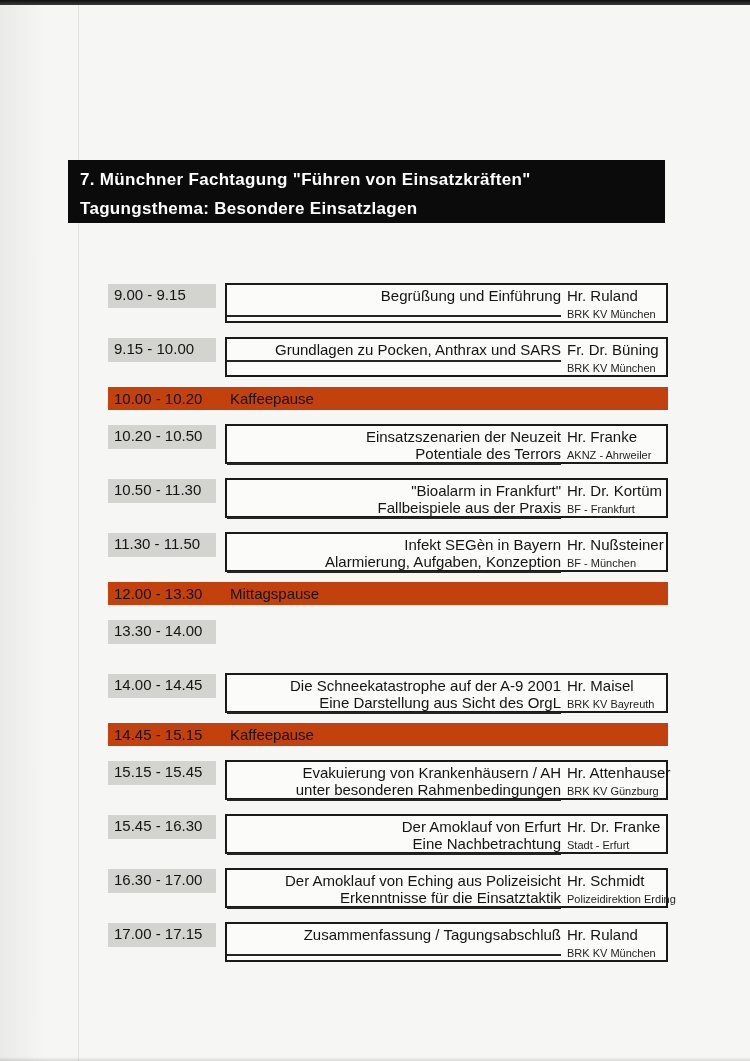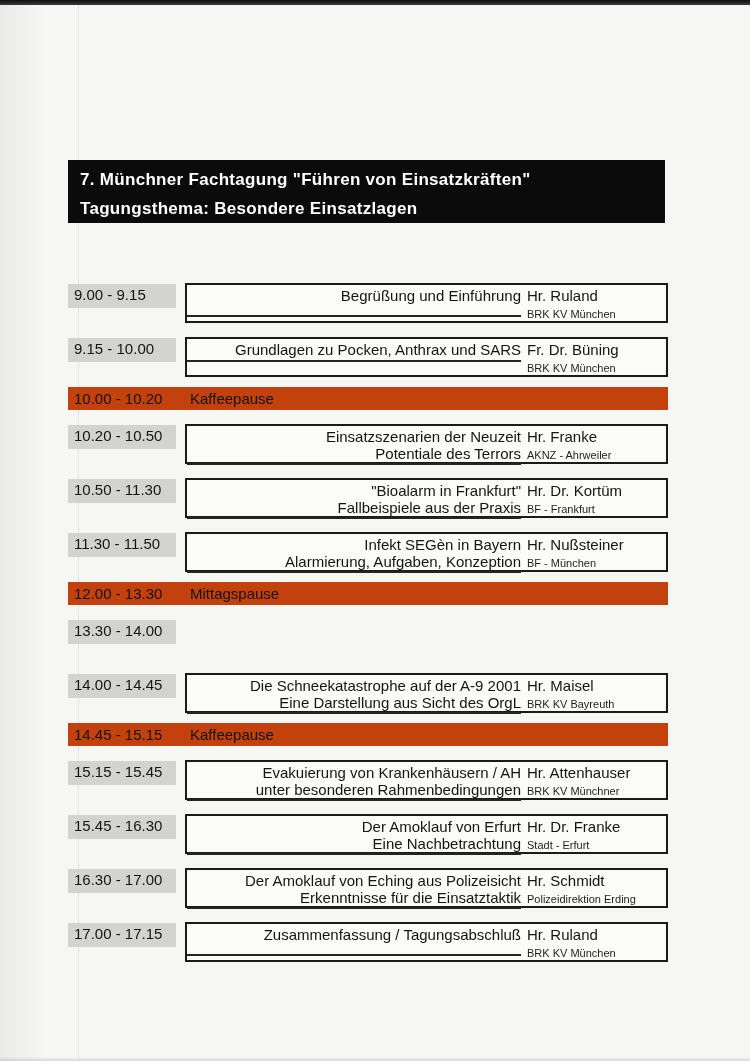--- a/index.html
+++ b/index.html
@@ -42,21 +42,21 @@
   .program-box {
     position:absolute; left:68px; top:234px; width:600px; height:32px;
     box-sizing:border-box; border:3px solid #111;
     background:#f9f9f7;
     display:flex; align-items:center; padding-left:8px;
     font-weight:bold; font-size:16px; letter-spacing:0.2px; white-space:nowrap;
   }
 
   .schedule { position:absolute; left:68px; top:283px; width:600px; }
 
-  .row { position:relative; }
+  .row { position:relative;margin-left:40px; }
   .row.session { height:40px; margin-bottom:14px; }
 
   .time {
     position:absolute; left:0; top:1px; width:108px; height:24px;
     background:#d3d3d0;
     font-size:15px; line-height:22px; padding-left:6px;
     box-sizing:border-box; white-space:nowrap;
   }
 
   .box {
@@ -198,21 +198,21 @@
   </div>
       <div class="row session">
     <div class="time">15.15 - 15.45</div>
     <div class="box">
       <div class="topic">
             <div>Evakuierung von Krankenhäusern / AH</div>
             <div>unter besonderen Rahmenbedingungen</div>
           </div>
       <div class="speaker">
         <div class="name">Hr. Attenhauser</div>
-        <div class="affil">BRK KV Münchner</div>
+        <div class="affil">BRK KV Günzburg</div>
       </div>
     </div>
   </div>
       <div class="row session">
     <div class="time">15.45 - 16.30</div>
     <div class="box">
       <div class="topic">
             <div>Der Amoklauf von Erfurt</div>
             <div>Eine Nachbetrachtung</div>
           </div>

